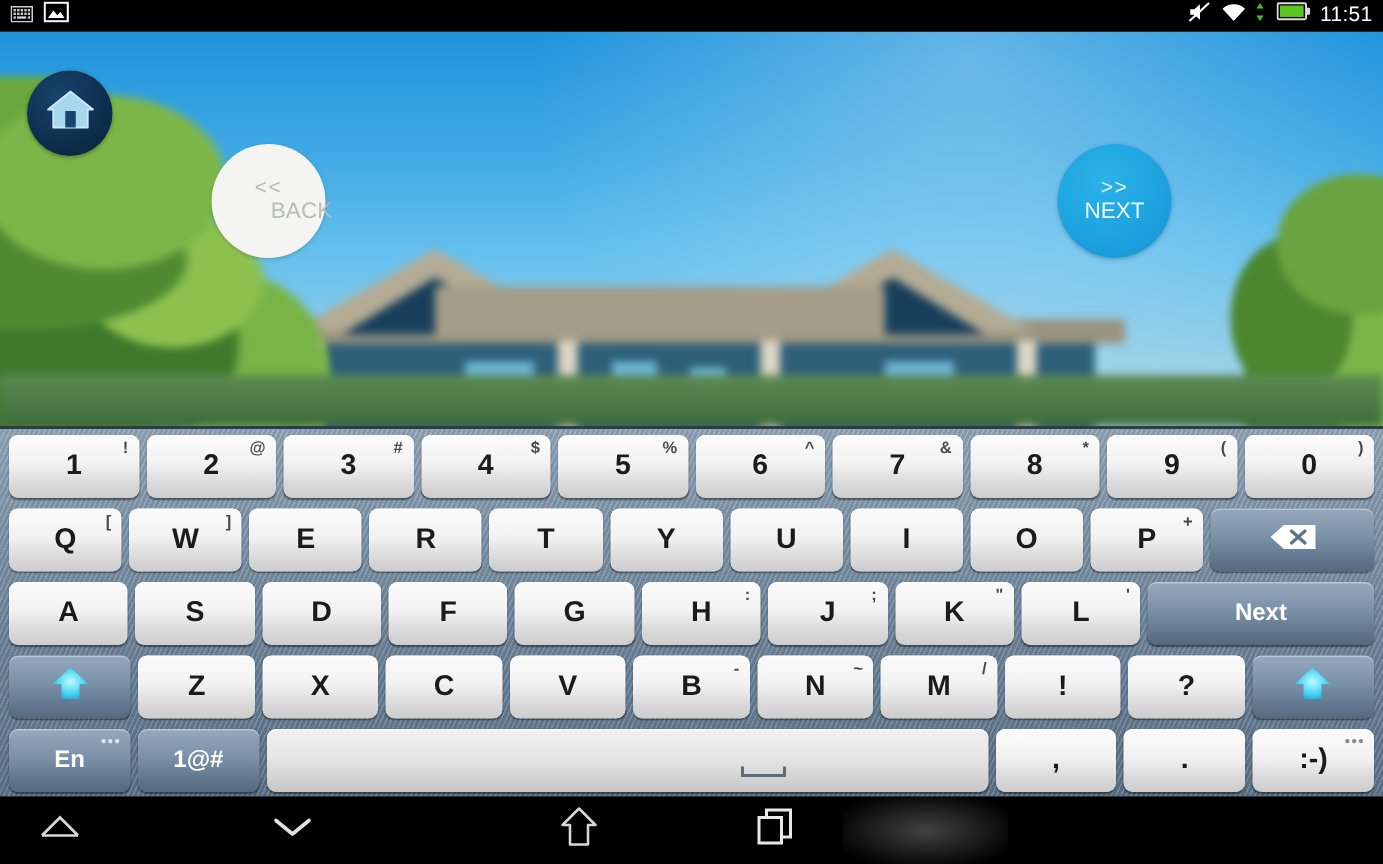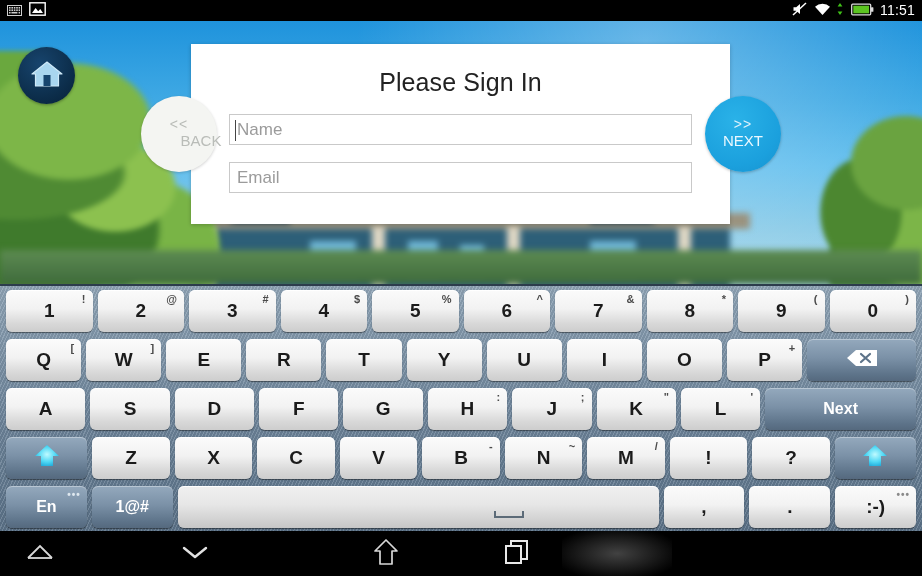--- a/index.html
+++ b/index.html
@@ -277,32 +277,20 @@
 
   <div id="home-button">
     <span>
       <svg width="34" height="30" viewBox="0 0 34 30">
         <path d="M17 3 L32 15 L28.5 15 L28.5 27 L5.5 27 L5.5 15 L2 15 Z" fill="#a9d6ef" stroke="#cfe9f8" stroke-width="1.2" stroke-linejoin="round"></path>
         <rect x="13.5" y="16" width="7" height="11" fill="#16456e"></rect>
       </svg>
     </span>
   </div>
 
-  <div id="signin-card">
-    <div id="card-title">Please Sign In</div>
-    <div class="field-wrap">
-      <div class="field">
-        <div class="caret"></div>
-        <span class="field-placeholder">Name</span>
-      </div>
-      <div class="field">
-        <span class="field-placeholder">Email</span>
-      </div>
-    </div>
-  </div>
 
   <div id="back-button">
     <span class="chev">&lt;&lt;</span>
     <span class="lbl">BACK</span>
   </div>
   <div id="next-button">
     <span class="chev">&gt;&gt;</span>
     <span class="lbl">NEXT</span>
   </div>
 

